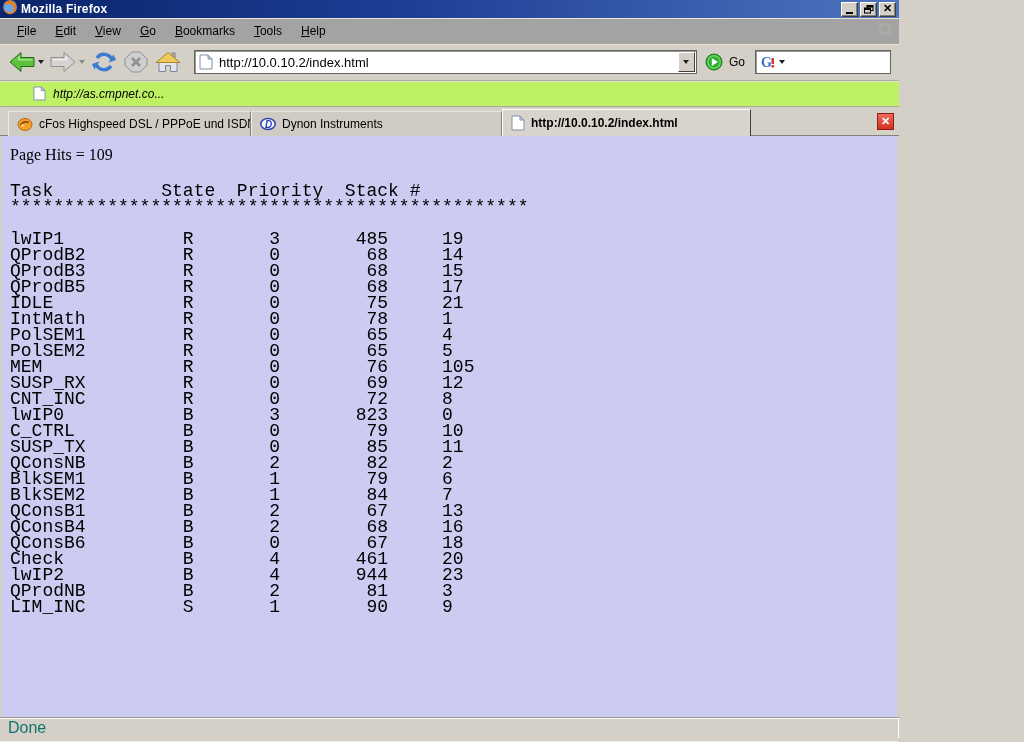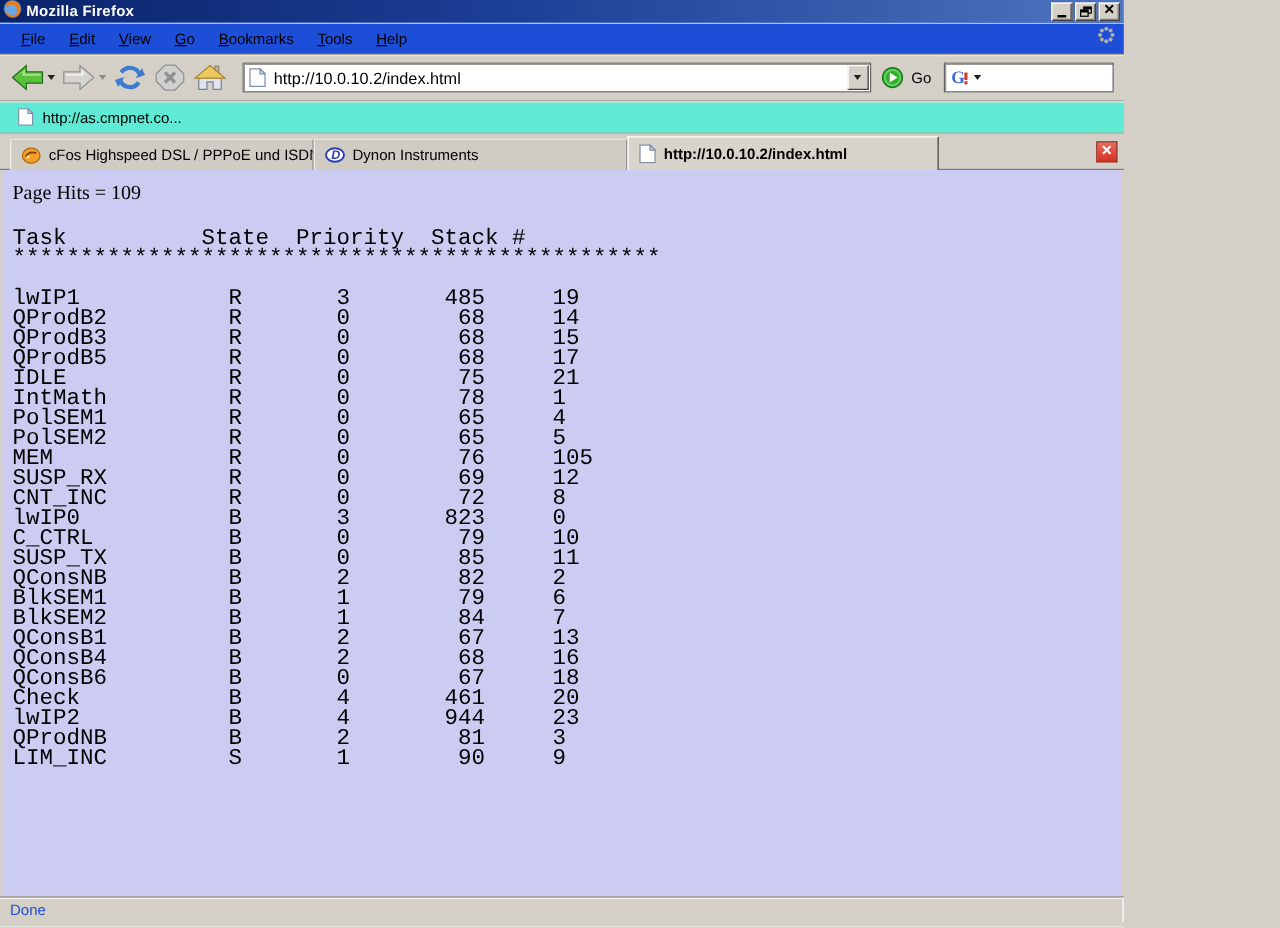--- a/index.html
+++ b/index.html
@@ -17,21 +17,21 @@
     border-top:1px solid #fff; border-left:1px solid #fff;
     border-right:1px solid #404040; border-bottom:1px solid #404040;
     box-shadow:inset -1px -1px 0 #808080;
     display:flex; align-items:center; justify-content:center;
     font-size:10px; font-weight:bold; color:#000; line-height:1; }
   .glyph-min { width:7px; height:2px; background:#000; margin-top:8px; }
   .glyph-close { font-size:11px; font-weight:bold; margin-top:-1px; }
 
   
   #menubar { height:26px; display:flex; align-items:center; padding-left:8px;
-    background:#1d4ed8; border-bottom:1px solid #aca899; box-shadow:inset 0 1px 0 #e8e4dc; }
+    background:#a3a3a3; border-bottom:1px solid #aca899; box-shadow:inset 0 1px 0 #e8e4dc; }
   .menu-item { font-size:12px; color:#000; padding:4px 10px 4px 9px; white-space:nowrap; }
   .mn { text-decoration:underline; }
   #menubar .spacer { flex:1; }
   #throbber { margin-right:6px; }
 
   
   #navbar { height:37px; display:flex; align-items:center; padding:0 8px 0 6px;
     background:#d4d0c8; border-bottom:1px solid #aca899; box-shadow:inset 0 1px 0 #e8e4dc; }
   .nav-btn { display:flex; align-items:center; padding:2px 3px; }
   .caret { width:0; height:0; border-left:3px solid transparent; border-right:3px solid transparent;
@@ -47,22 +47,22 @@
     border-right:1px solid #404040; border-bottom:1px solid #404040;
     display:flex; align-items:center; justify-content:center; }
   #go-btn { display:flex; align-items:center; margin-right:10px; }
   #go-btn .go-label { font-size:12px; margin-left:6px; color:#000; }
   #search-field { width:136px; height:24px; background:#fff;
     border:1px solid #636563; box-shadow:inset 1px 1px 0 #9a9890;
     display:flex; align-items:center; padding-left:4px; }
   #search-field input { flex:1; width:40px; border:none; outline:none; background:transparent; }
 
   
-  #bookmarksbar { height:26px; display:flex; align-items:center; padding-left:8px;
-    background:#5eead4; border-bottom:1px solid #aca899; box-shadow:inset 0 1px 0 #e8e4dc; }
+  #bookmarksbar { height:26px; display:flex; align-items:center; padding-left:27px;
+    background:#bef264; border-bottom:1px solid #aca899; box-shadow:inset 0 1px 0 #e8e4dc;font-style:italic; }
   .bookmark { display:flex; align-items:center; font-size:12px; color:#000; padding:2px 6px; }
   .bookmark svg { margin-right:7px; }
 
   
   #tabbar { position:relative; height:29px; background:#d4d0c8; border-bottom:1px solid #808080; }
   .tab { position:absolute; top:4px; height:25px; display:flex; align-items:center;
     padding-left:8px; font-size:12px; color:#000; background:#d0ccc4;
     border-left:1px solid #f0ede6; border-right:1px solid #808080; border-top:1px solid #e8e4dc;
     overflow:hidden; white-space:nowrap; }
   .tab svg { margin-right:6px; flex:none; }
@@ -79,21 +79,21 @@
   
   #content { height:581px; background:#ccccf2; border-left:2px solid #d4d0c8;
     border-right:2px solid #d4d0c8; overflow:hidden; padding:10px 0 0 8px; }
   #page-hits { font-family:"Liberation Serif", serif; font-size:16px; color:#000; }
   #task-table { margin-top:19px; font-family:"Liberation Mono","DejaVu Sans Mono",monospace;
     font-size:18px; line-height:16px; color:#000; white-space:pre; }
 
   
   #statusbar { height:21px; background:#d4d0c8; border-top:1px solid #9a9890;
     box-shadow:inset 0 1px 0 #fff, inset -1px 0 0 #fff;
-    display:flex; align-items:center; padding-left:8px; font-size:12px; color:#1d4ed8; }
+    display:flex; align-items:center; padding-left:8px; font-size:16px; color:#0f766e; }
   #bottom-edge { height:4px; background:#d4d0c8; box-shadow:inset 0 -1px 0 #e9efe4; }
 </style>
 </head>
 <body>
 
 <div id="window">
 
   <div id="titlebar">
     <span>
       <svg width="16" height="16" viewBox="0 0 16 16">

